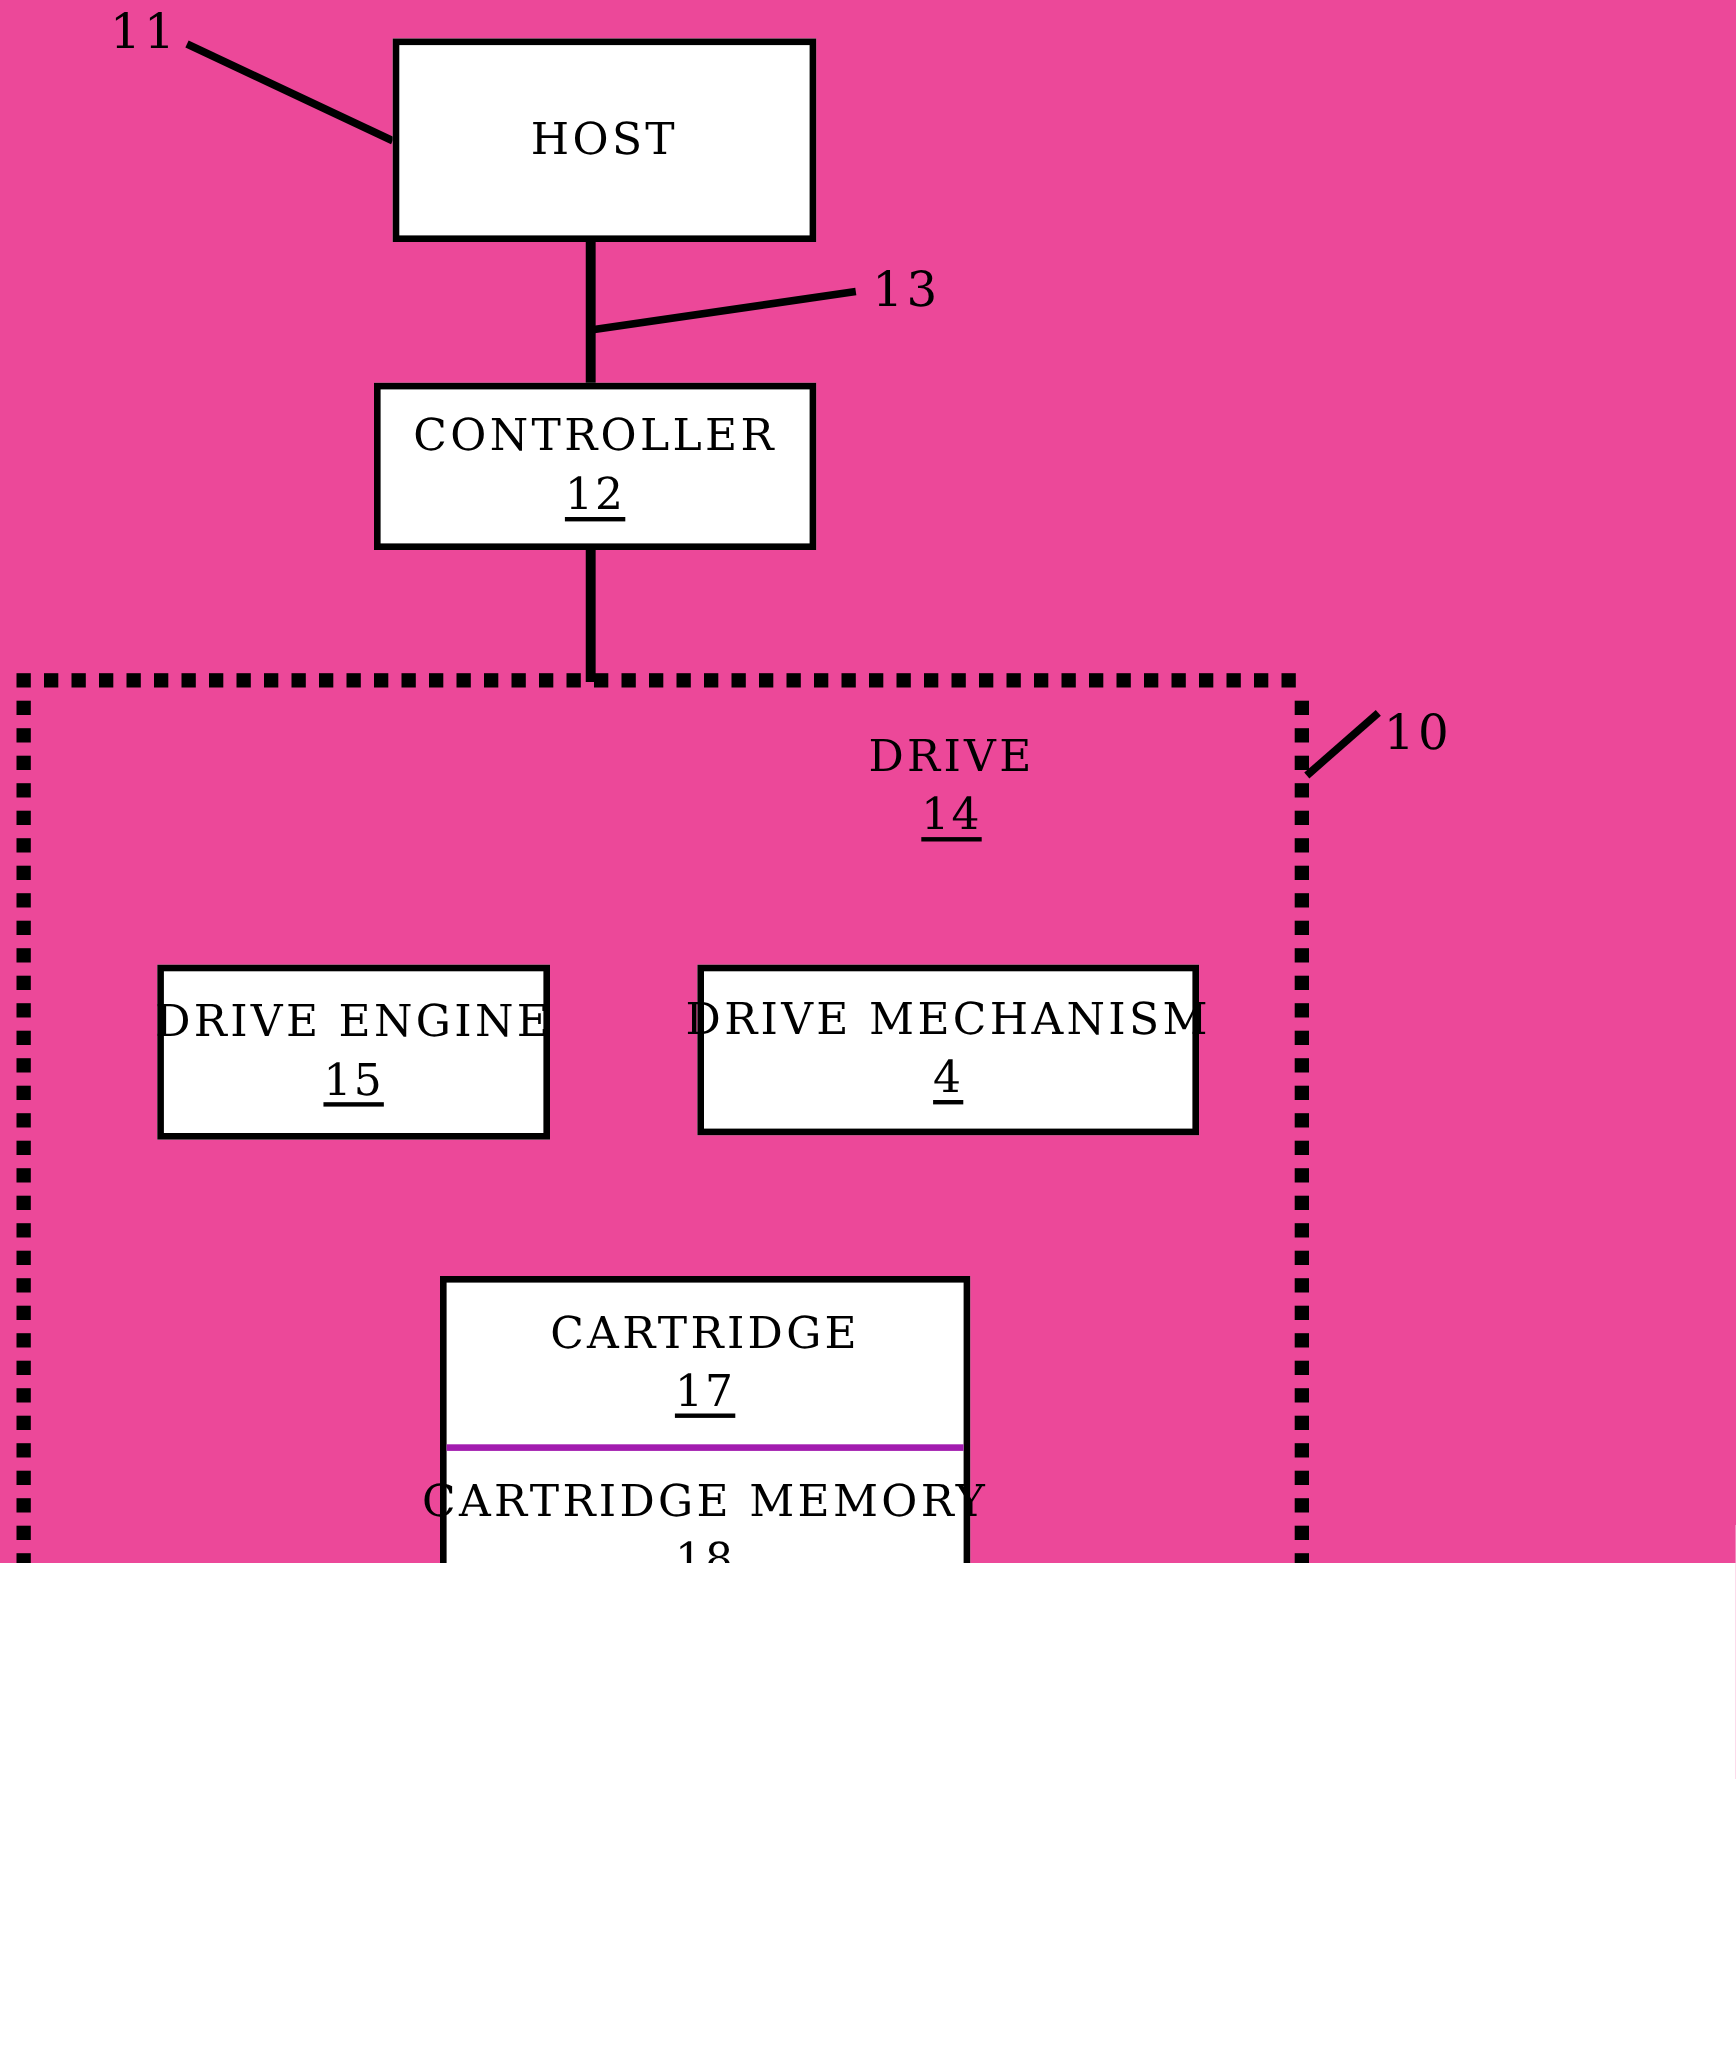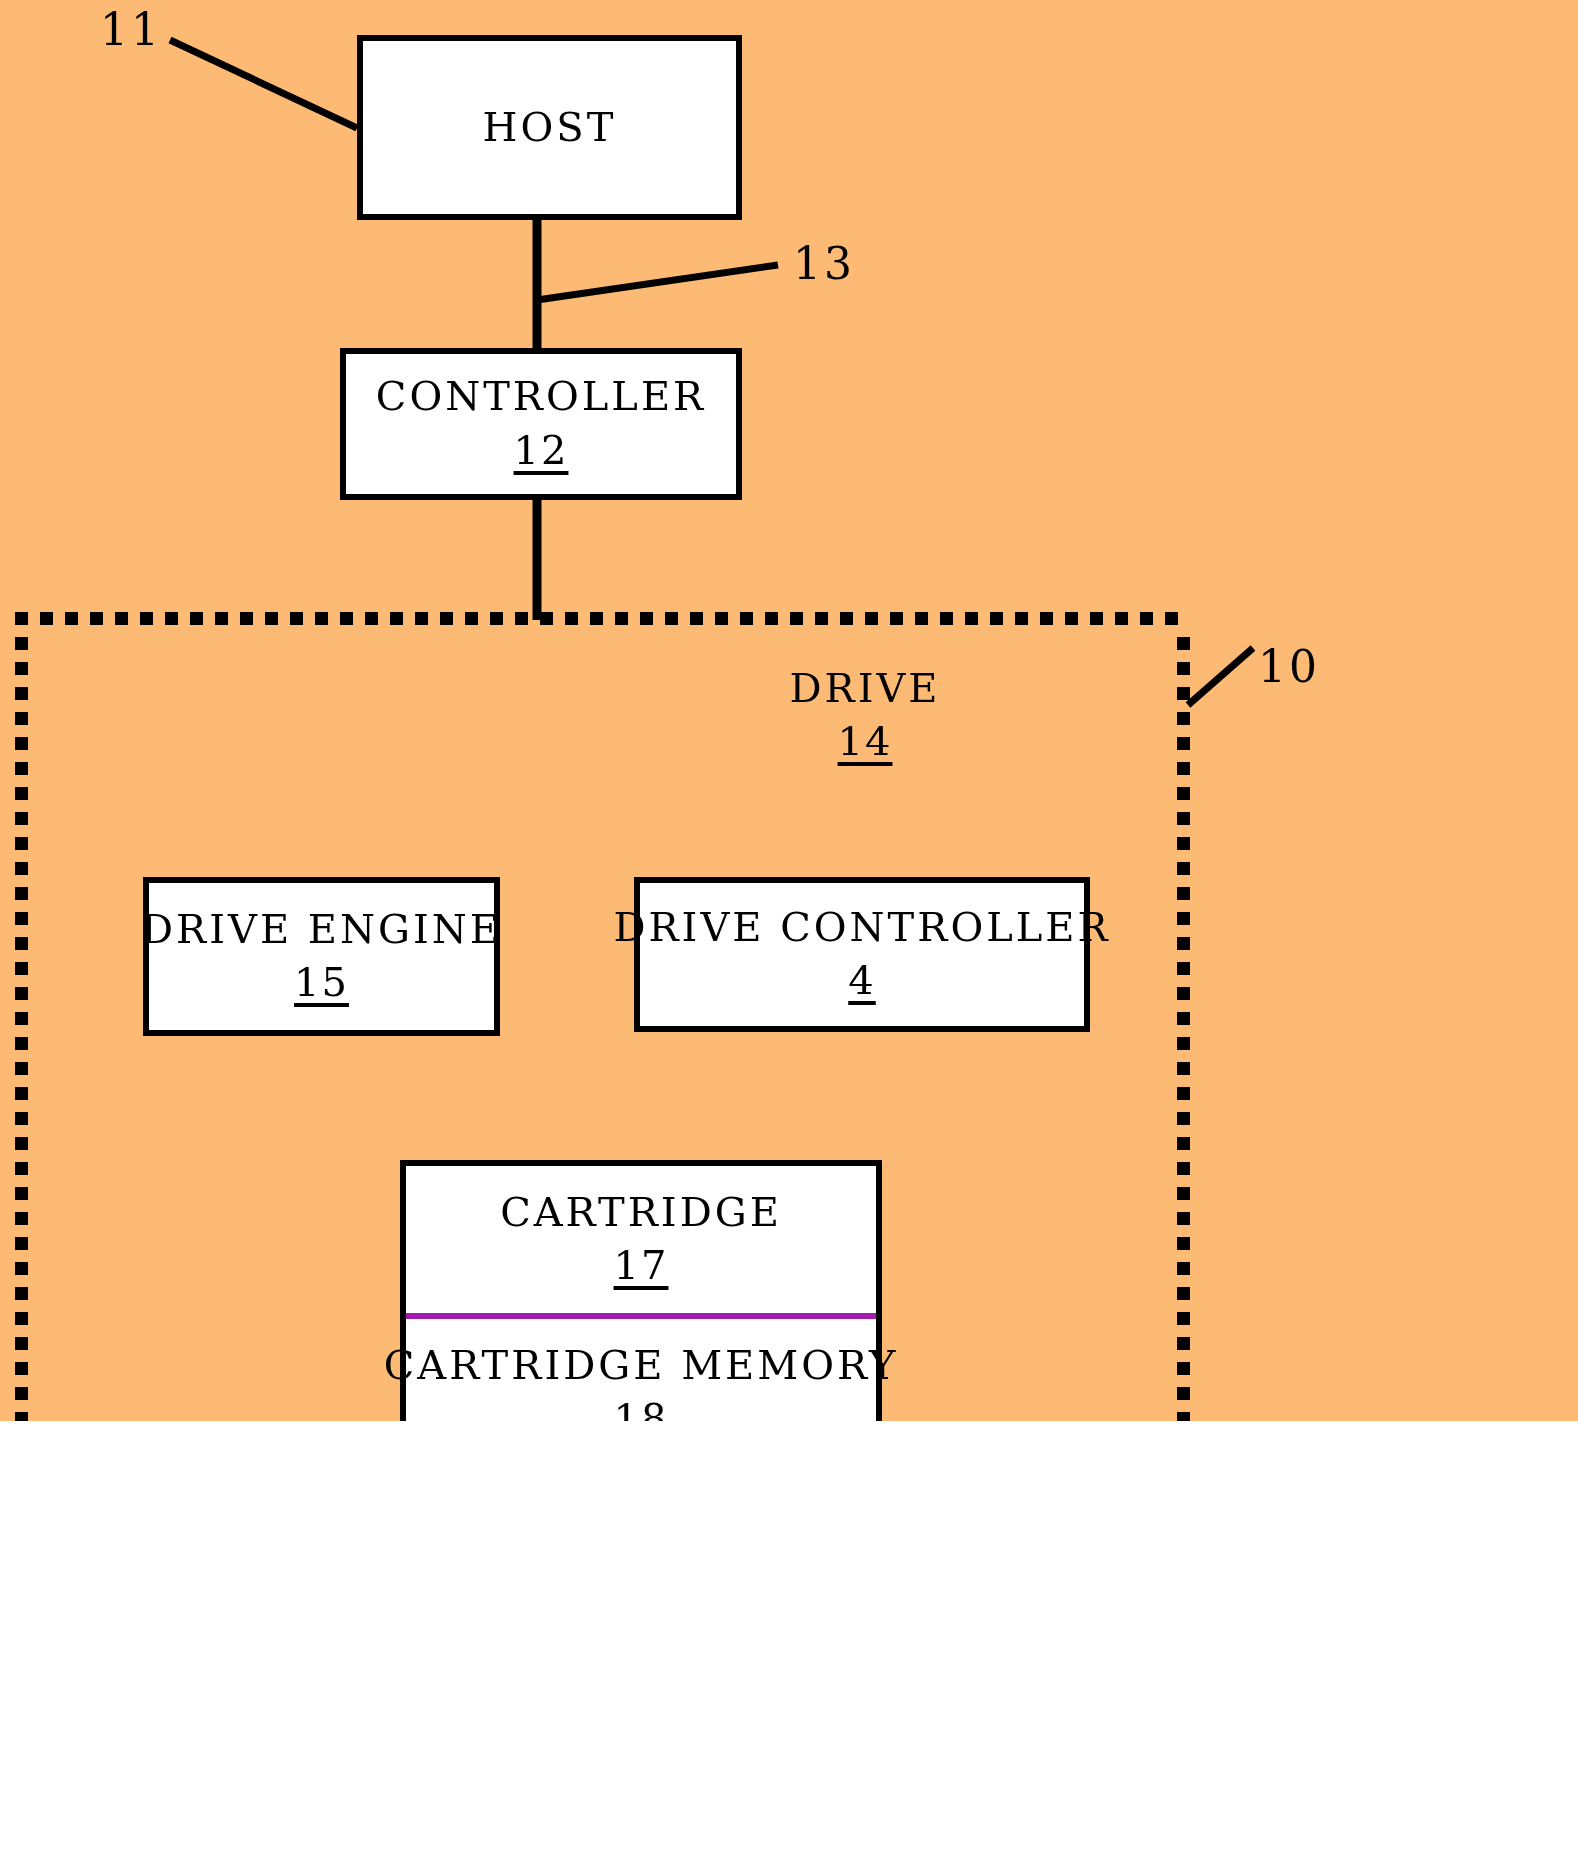--- a/index.html
+++ b/index.html
@@ -5,21 +5,21 @@
 <style>
   html, body {
     margin: 0;
     padding: 0;
     background: #ffffff;
   }
   #page {
     position: relative;
     width: 1578px;
     height: 1421px;
-    background: #fdba74;
+    background: #ec4899;
     overflow: hidden;
     font-family: "DejaVu Serif", serif;
   }
   
   .box {
     position: absolute;
     box-sizing: border-box;
     border: 6px solid #000000;
     background: #ffffff;
     display: flex;
@@ -317,21 +317,21 @@
     <div class="ref-num">14</div>
   </div>
 
 
   <div class="box" style="left:143px; top:877px; width:357px; height:159px;">
     <div class="box-label">DRIVE ENGINE</div>
     <div class="ref-num">15</div>
   </div>
 
   <div class="box" style="left:634px; top:877px; width:456px; height:155px;">
-    <div class="box-label">DRIVE CONTROLLER</div>
+    <div class="box-label">DRIVE MECHANISM</div>
     <div class="ref-num">4</div>
   </div>
 
   <div class="stack" style="left:400px; top:1160px; width:482px; height:312px;">
     <div class="stack-cell">
       <div class="box-label">CARTRIDGE</div>
       <div class="ref-num">17</div>
     </div>
     <div class="stack-cell">
       <div class="box-label">CARTRIDGE MEMORY</div>

